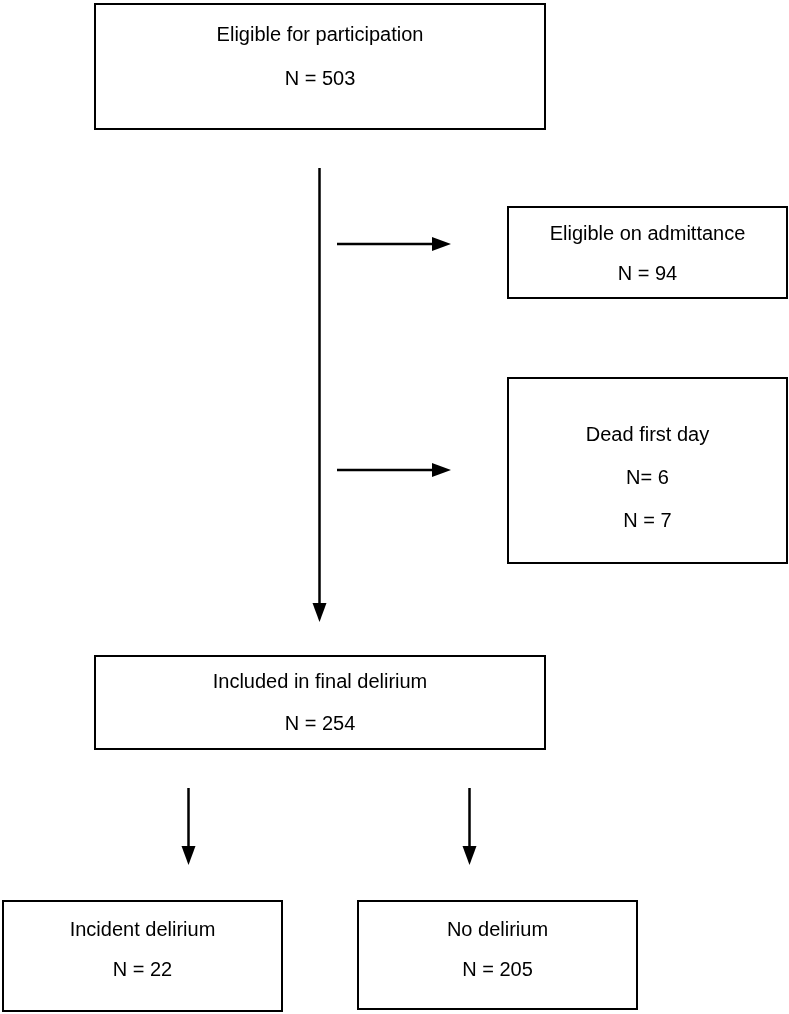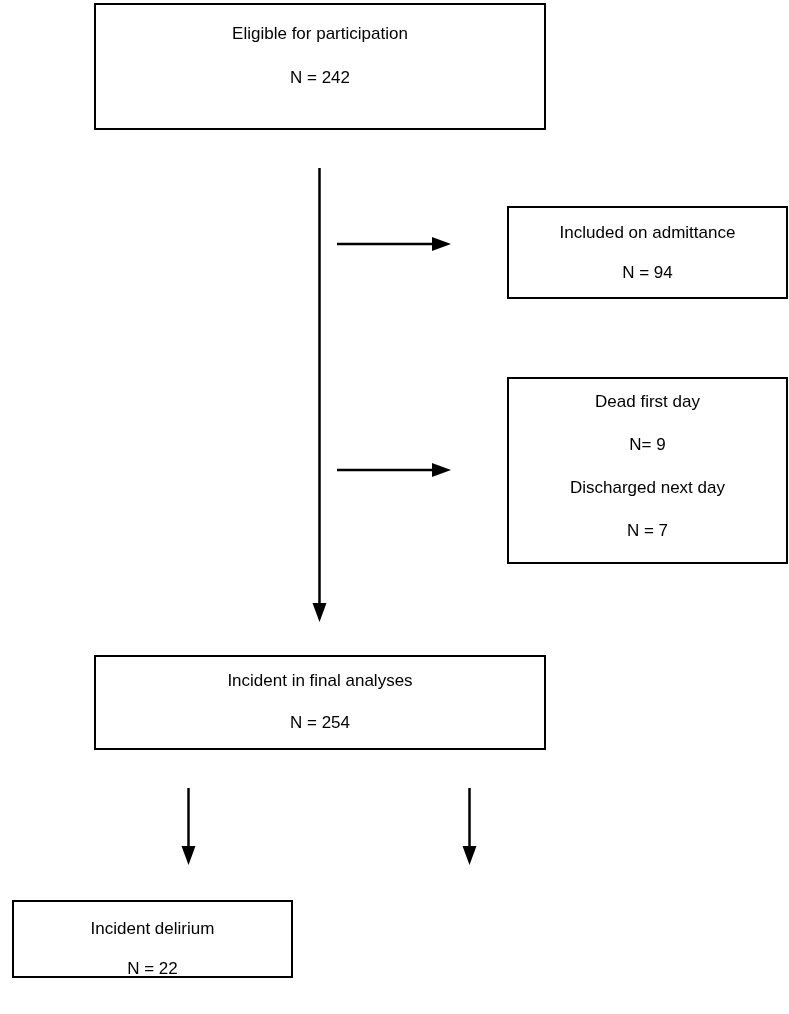--- a/index.html
+++ b/index.html
@@ -26,31 +26,31 @@
   }
   .node {
     position: absolute;
     box-sizing: border-box;
     border: 2px solid #000000;
     background: #ffffff;
     display: flex;
     flex-direction: column;
     align-items: center;
     text-align: center;
-    font-size: 17px;
+    font-size: 20px;
   }
   .node .ln {
     line-height: 22px;
     white-space: nowrap;
   }
   .node-eligible   { left: 94px;  top: 3px;   width: 452px; height: 127px; padding-top: 18px; gap: 22px; }
   .node-delirium   { left: 507px; top: 206px; width: 281px; height: 93px;  padding-top: 14px; gap: 18px; }
-  .node-excluded   { left: 507px; top: 377px; width: 281px; height: 187px; padding-top: 12px; gap: 21px; }
+  .node-excluded   { left: 507px; top: 377px; width: 281px; height: 187px; padding-top: 12px; gap: 21px; justify-content: center; }
   .node-included   { left: 94px;  top: 655px; width: 452px; height: 95px;  padding-top: 13px; gap: 20px; }
-  .node-incident   { left: 2px;   top: 900px; width: 281px; height: 78px; padding-top: 16px; gap: 18px; margin-left: 10px; }
+  .node-incident   { left: 2px;   top: 900px; width: 281px; height: 112px; padding-top: 16px; gap: 18px; }
   .node-nodelirium { left: 357px; top: 900px; width: 281px; height: 110px; padding-top: 16px; gap: 18px; }
 </style>
 </head>
 <body>
 
 <div class="canvas">
 
   <svg class="arrows" viewBox="0 0 789 1014" xmlns="http://www.w3.org/2000/svg">
 
     <g>
@@ -74,39 +74,42 @@
     </g>
 
     <g>
       <line x1="469.5" y1="788" x2="469.5" y2="849" stroke="#000000" stroke-width="2.5"></line>
       <polygon points="469.5,865 462.5,846 476.5,846" fill="#000000"></polygon>
     </g>
   </svg>
 
   <div class="node node-eligible">
     <div class="ln">Eligible for participation</div>
-    <div class="ln">N = 242</div>
+    <div class="ln">N = 503</div>
   </div>
 
   <div class="node node-delirium">
-    <div class="ln">Included on admittance</div>
+    <div class="ln">Eligible on admittance</div>
     <div class="ln">N = 94</div>
   </div>
 
   <div class="node node-excluded">
     <div class="ln">Dead first day</div>
-    <div class="ln">N= 9</div>
-    <div class="ln">Discharged next day</div>
+    <div class="ln">N= 6</div>
     <div class="ln">N = 7</div>
   </div>
 
   <div class="node node-included">
-    <div class="ln">Incident in final analyses</div>
+    <div class="ln">Included in final delirium</div>
     <div class="ln">N = 254</div>
   </div>
 
   <div class="node node-incident">
     <div class="ln">Incident delirium</div>
     <div class="ln">N = 22</div>
   </div>
 
+  <div class="node node-nodelirium">
+    <div class="ln">No delirium</div>
+    <div class="ln">N = 205</div>
+  </div>
 
 </div>
 
 </body></html>

